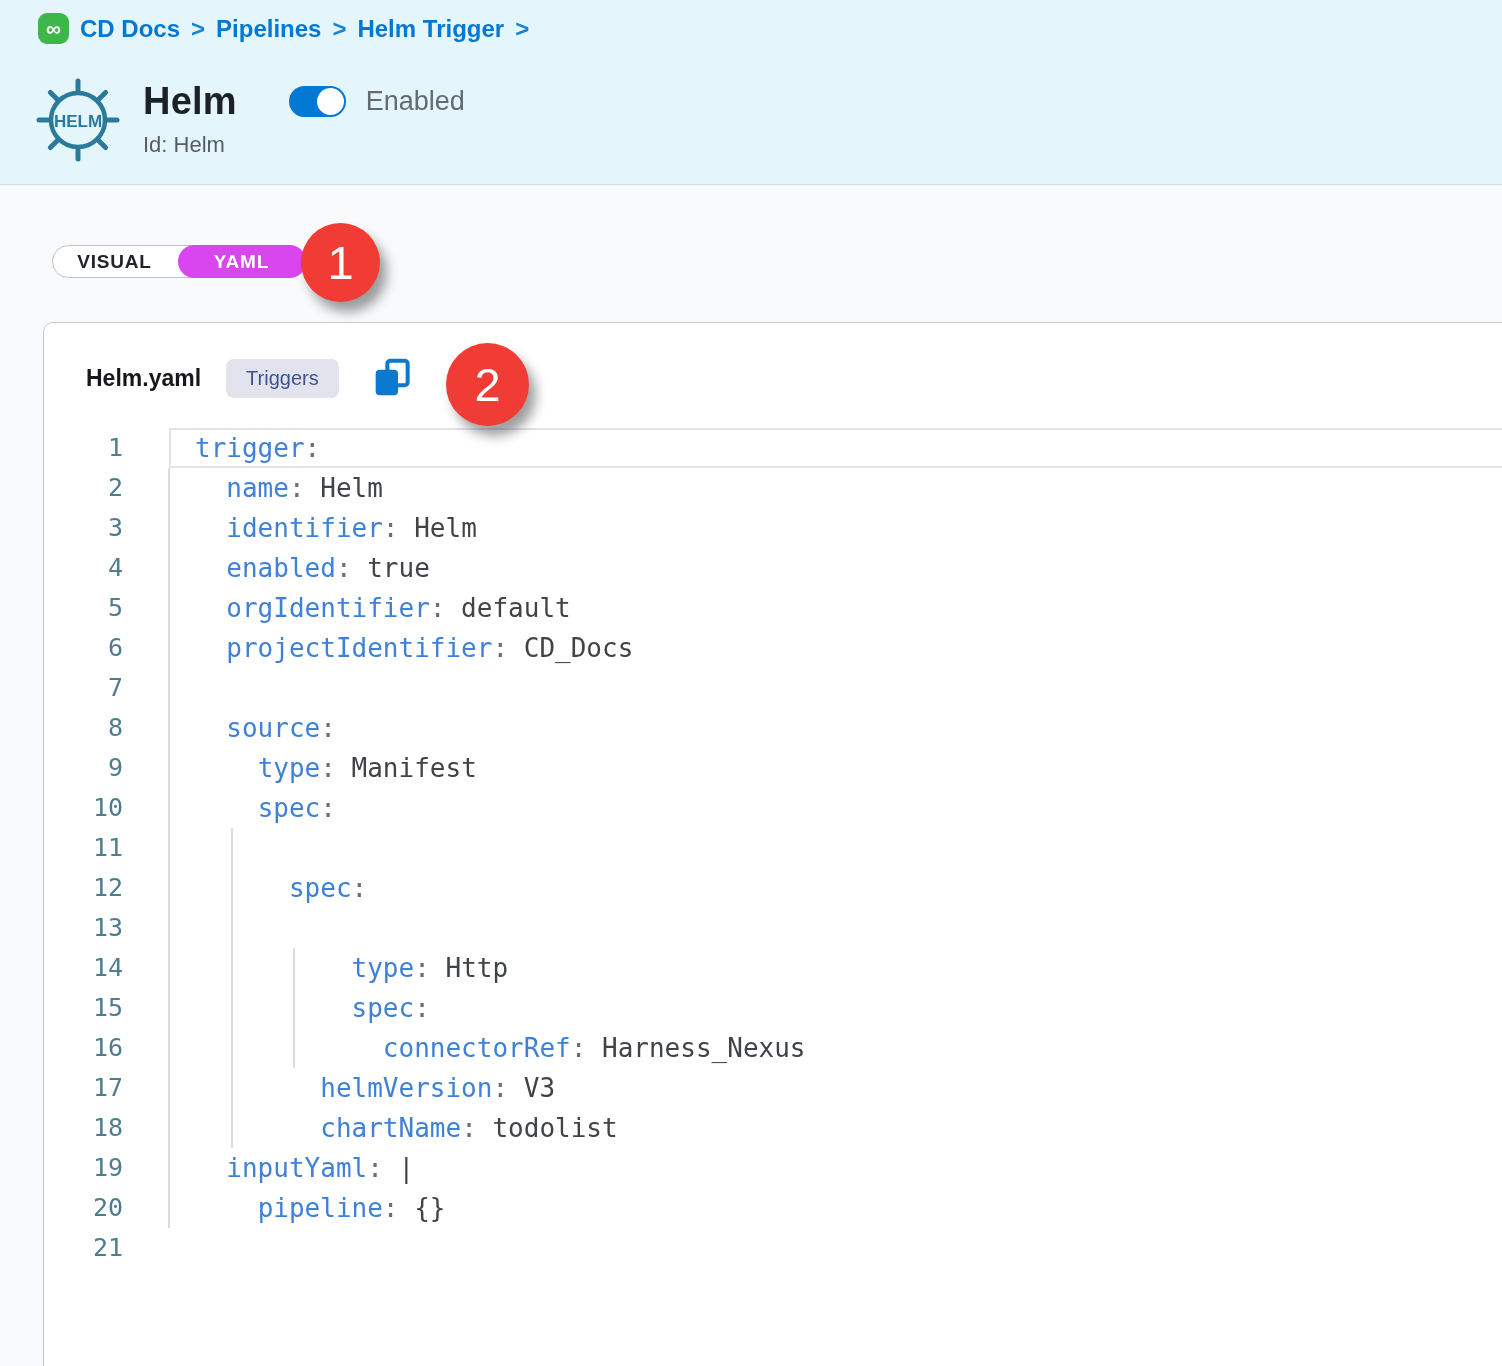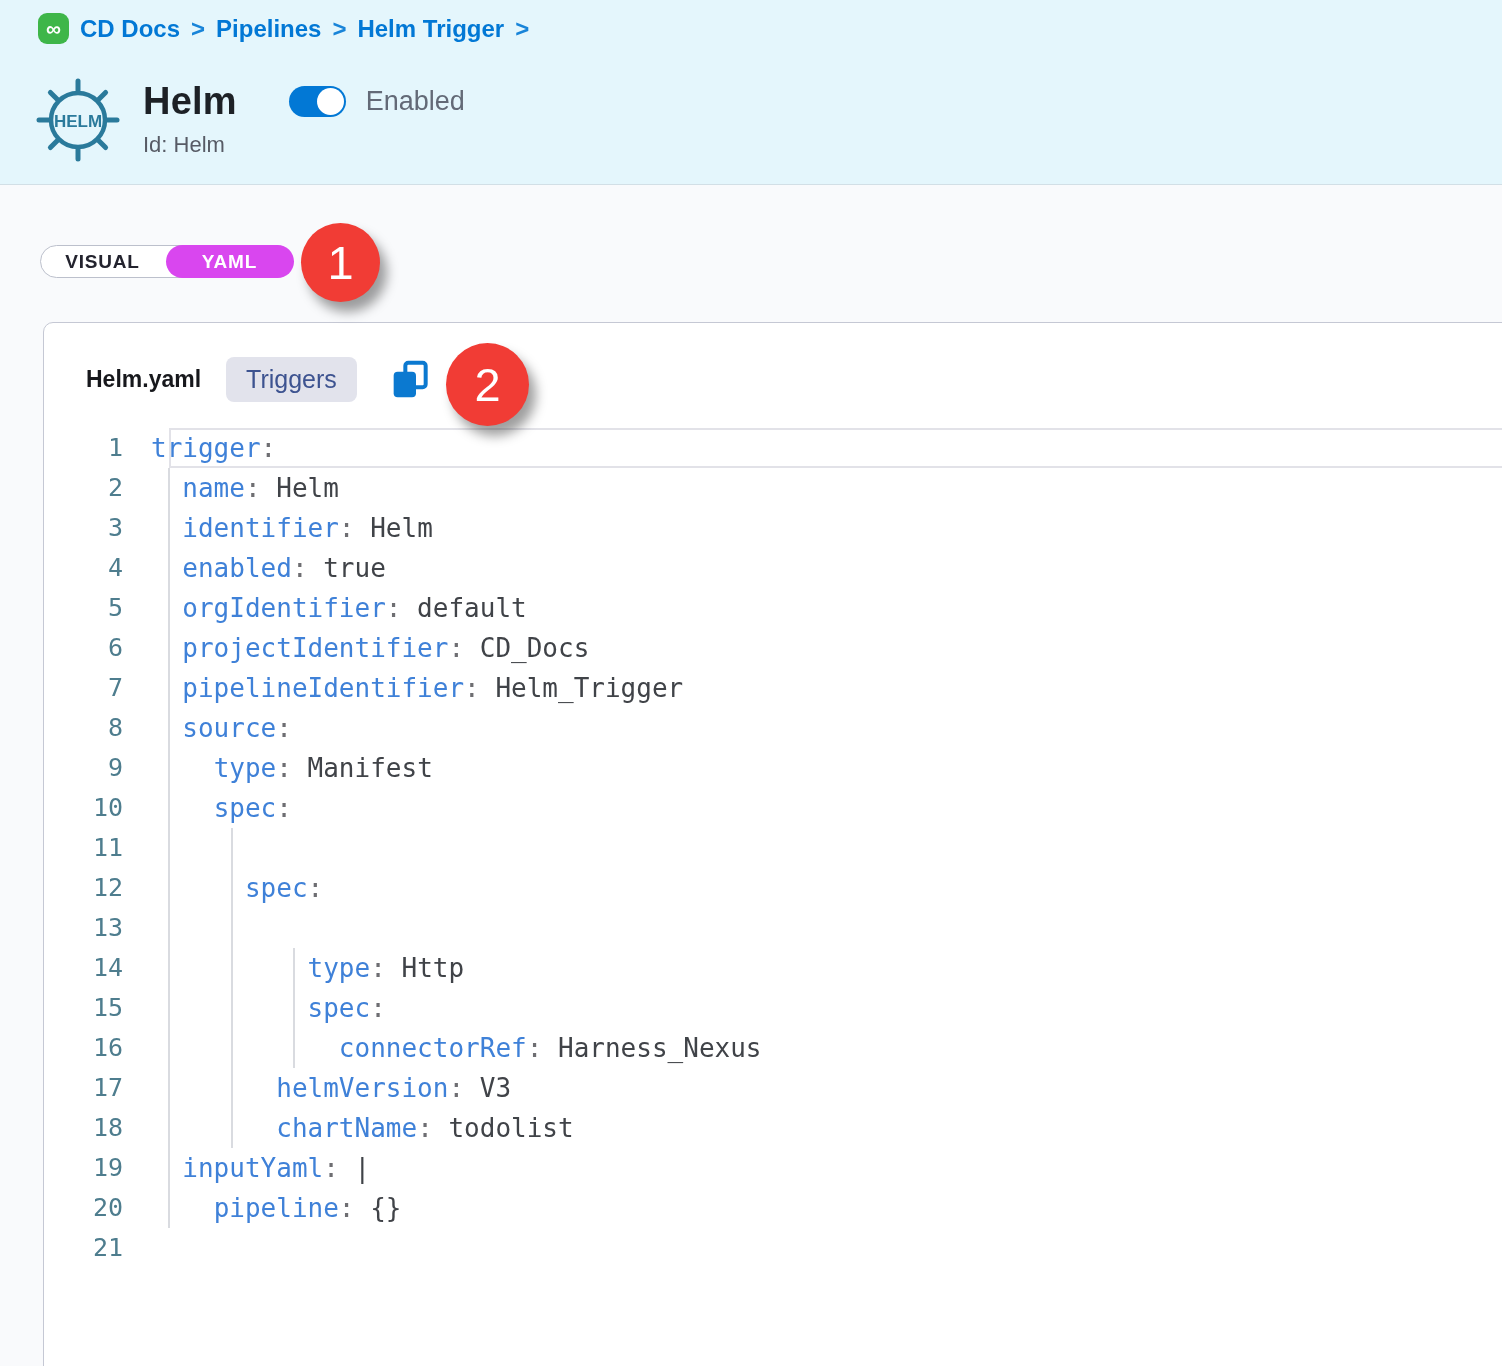--- a/index.html
+++ b/index.html
@@ -24,54 +24,54 @@
 
   .title-row { position:absolute; top:80px; left:143px; display:flex; align-items:center; }
   .page-title { font-size:38px; font-weight:700; color:#1d2126; letter-spacing:.2px; }
   .toggle { position:relative; width:57px; height:31px; border-radius:16px;
     background:var(--primary-blue,#0278d5); margin-left:52px; cursor:pointer; }
   .toggle .knob { position:absolute; top:2px; right:2px; width:27px; height:27px; border-radius:50%; background:#fff; }
   .toggle-label { margin-left:20px; font-size:27px; color:#636a77; }
   .id-text { position:absolute; top:132px; left:143px; font-size:22px; color:#575b65; }
 
   
-  .seg-control { position:absolute; top:245px; left:40px; height:33px; display:flex; align-items:center;
+  .seg-control { position:absolute; top:245px; left:52px; height:33px; display:flex; align-items:center;
     background:#fff; border:1.5px solid #bcc0cc; border-radius:17px; overflow:visible; }
   .seg { height:33px; display:flex; align-items:center; justify-content:center;
     font-size:19px; font-weight:700; letter-spacing:.8px; cursor:pointer; }
   .seg.visual { width:126px; color:#23232e; margin:-1.5px 0 -1.5px -1.5px; }
   .seg.yaml { width:128px; color:#fff; background:#d946ef; border-radius:17px; margin:-1.5px -1.5px -1.5px 0; }
 
   
   .callout { position:absolute; width:79px; height:79px; border-radius:50%;
     background:var(--callout-red,#f13c35); color:#fff; display:flex; align-items:center; justify-content:center;
     font-size:47px; font-weight:400; box-shadow:7px 10px 12px rgba(0,0,0,.38); z-index:20; }
   .callout.one { top:223px; left:301px; }
   .callout.two { top:343px; left:446px; width:83px; height:83px; }
 
   
   .panel { position:absolute; top:322px; left:43px; right:-20px; bottom:-20px;
     background:#fff; border:1.5px solid #c5c8d4; border-radius:10px; }
   .panel-header { display:flex; align-items:center; padding:34px 0 0 42px; }
   .file-name { font-size:23px; font-weight:700; color:#17181c; }
   .badge { margin-left:25px; padding:8px 20px; background:#e2e3ec; border-radius:8px;
-    font-size:25px; font-weight:500; color:#3d5390; }
+    font-size:20px; font-weight:500; color:#3d5390; }
   .copy-btn { margin-left:33px; width:40px; height:42px; cursor:pointer; display:flex;
     align-items:center; justify-content:center; background:none; border:none; }
 
   .editor { position:absolute; top:105px; left:0; right:0; bottom:0; overflow:hidden; }
   .current-line-box { position:absolute; left:125px; right:0; height:40px;
     border:2px solid #e2e2e8; z-index:0; }
   .guides { position:absolute; left:127px; top:0; bottom:0;
     font:26px/40px "DejaVu Sans Mono", monospace; z-index:0; }
   .guide { position:absolute; width:2px; background:#d9dbe0; }
   .code-row { position:relative; display:flex; height:40px; z-index:1; }
   .gutter { width:79px; text-align:right; font:25px/40px "DejaVu Sans Mono", monospace;
     color:var(--line-number,#4e7d8e); flex:0 0 79px; }
-  .code-text { margin-left:28px; white-space:pre; font:26px/40px "DejaVu Sans Mono", monospace; color:#44474c; }
+  .code-text { margin-left:72px; white-space:pre; font:26px/40px "DejaVu Sans Mono", monospace; color:#44474c; }
   .code-text .k { color:var(--yaml-key,#3f81d8); }
   .code-text .c { color:#6e6e72; }
   .code-text .v { color:#404348; }
 </style>
 </head>
 <body>
 
 <div class="screen">
 
   <div class="top-header">
@@ -158,21 +158,20 @@
           <div class="code-row">
             <span class="gutter">5</span>
             <span class="code-text"><span>  </span><span class="k">orgIdentifier</span><span class="c">:</span><span class="v"> default</span></span>
           </div>
           <div class="code-row">
             <span class="gutter">6</span>
             <span class="code-text"><span>  </span><span class="k">projectIdentifier</span><span class="c">:</span><span class="v"> CD_Docs</span></span>
           </div>
           <div class="code-row">
             <span class="gutter">7</span>
-            <span class="code-text"><span>  </span><span class="k">pipelineIdentifier</span><span class="c">:</span><span class="v"> Helm_Trigger</span></span>
           </div>
           <div class="code-row">
             <span class="gutter">8</span>
             <span class="code-text"><span>  </span><span class="k">source</span><span class="c">:</span></span>
           </div>
           <div class="code-row">
             <span class="gutter">9</span>
             <span class="code-text"><span>    </span><span class="k">type</span><span class="c">:</span><span class="v"> Manifest</span></span>
           </div>
           <div class="code-row">

